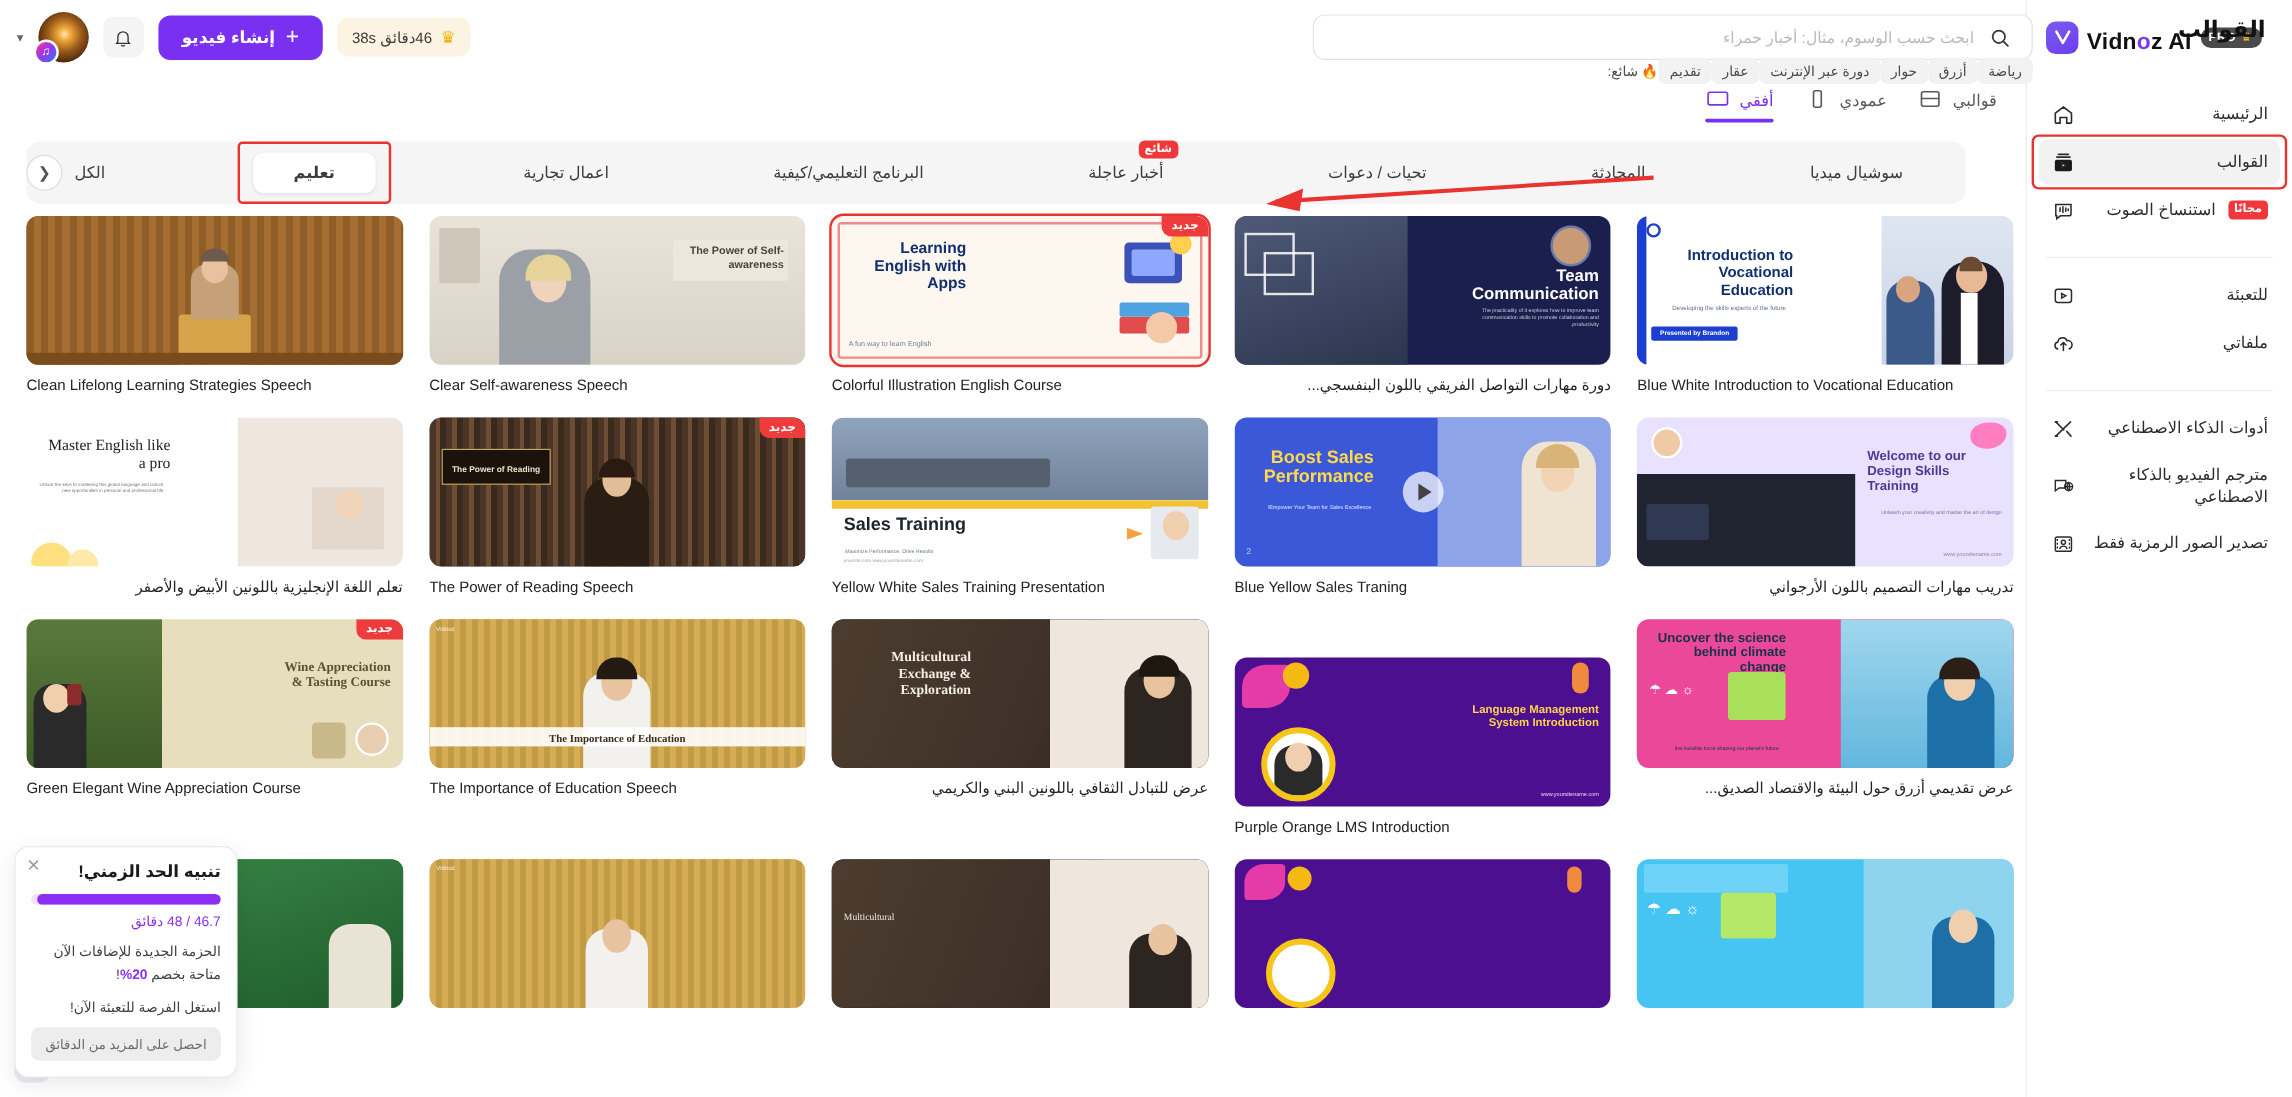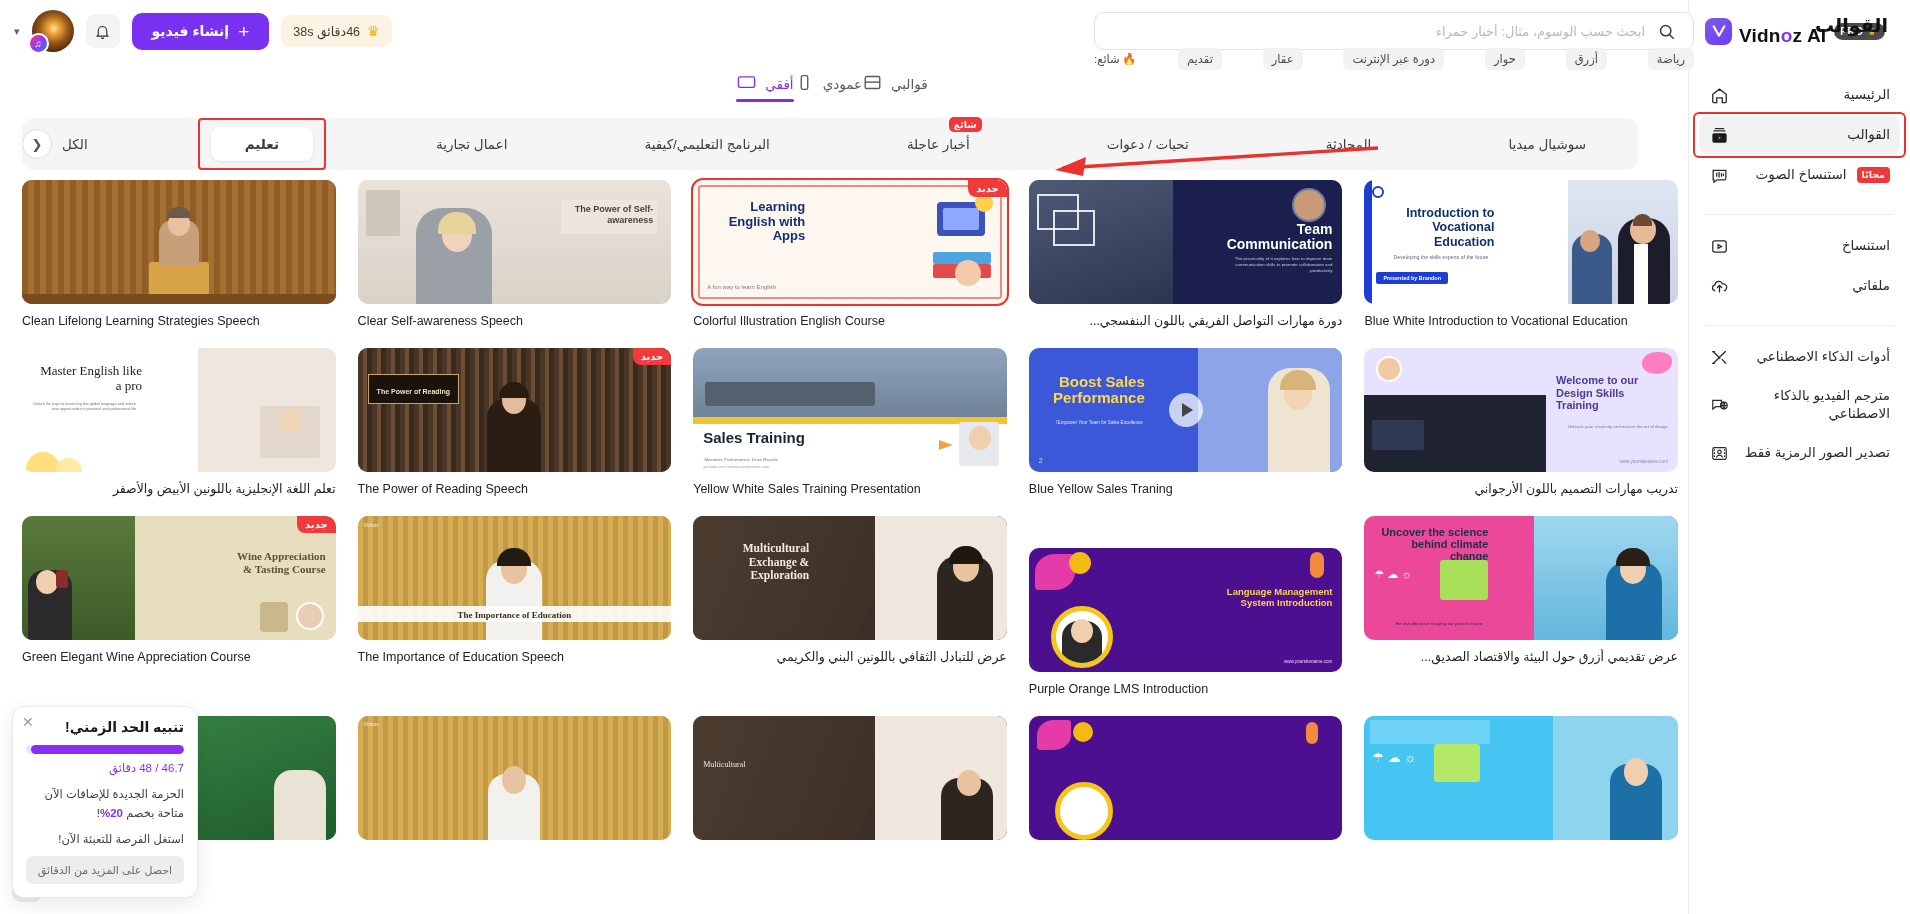--- a/index.html
+++ b/index.html
@@ -82,22 +82,22 @@
   .search-input {
     flex:1; border:0; outline:0; font-size:13px; background:transparent;
     text-align: right; color:#333; font-family:inherit;
   }
   .search-input::placeholder { color:#b9b9bd; }
   .search-btn { width:26px; height:26px; display:flex; align-items:center; justify-content:center; cursor:pointer; color:#3a3a3a;}
   .search-btn svg { width:19px; height:19px; }
 
   .tagrow {
     position:absolute; right: 216px; top: 48px; width: 600px;
-    display:flex; align-items:center; gap:22px; flex-direction: row-reverse;
-    justify-content:space-between;
+    display:flex; align-items:center; gap:0; flex-direction: row-reverse;
+    justify-content:flex-end;
   }
   .tagrow .hot-label {
     display:flex; align-items:center; gap:3px; flex-direction:row-reverse;
     font-size:11.5px; color:#4c4c4c; white-space:nowrap;
   }
   .tag-chip {
     background:#f2f2f3; border-radius:6px; font-size:11.5px; color:#4a4a4a;
     padding: 4px 9px; white-space:nowrap; cursor:pointer;
   }
 
@@ -133,22 +133,22 @@
     position:absolute; left:-4px; bottom:-2px; width:21px; height:21px; border-radius:50%;
     background: linear-gradient(135deg,#ff2d9b 0%, #8b3df0 55%, #2d7bf0 100%);
     border:2px solid #fff; display:flex; align-items:center; justify-content:center;
     color:#fff; font-size:10px;
   }
   .caret { color:#666; font-size:11px; cursor:pointer; }
 
   
   .viewmodes {
     position:absolute; top: 68px; right: 222px; left: 0;
-    display:flex; align-items:center; flex-direction: row-reverse;
-    padding-right: 24px; height: 40px; justify-content:center;
+    display:flex; align-items:center; gap: 26px; flex-direction: row-reverse;
+    padding-right: 24px; height: 40px; justify-content:flex-end;
   }
   .vm {
     display:flex; align-items:center; gap:8px; flex-direction: row-reverse;
     font-size:13.5px; color:#5a5a5a; cursor:pointer; position:relative;
     padding-bottom: 8px;
   }
   .vm svg { width:21px; height:17px; }
   .vm.active { color:#7a30f0; }
   .vm.active::after {
     content:''; position:absolute; bottom:0; right:0; left:0; height:3px;
@@ -322,21 +322,21 @@
       <div class="nav-sep"></div>
 
       <div class="nav-group">
         <div class="nav-item">
           <span class="ic">
             <svg viewBox="0 0 24 24" fill="none" stroke="currentColor" stroke-width="1.6">
                 <rect x="3.5" y="5" width="17" height="14" rx="2.5"></rect>
                 <path d="M10.2 9.6v4.8l4.3-2.4z"></path>
               </svg>
           </span>
-          <span class="label">استنساخ</span>
+          <span class="label">للتعبئة</span>
         </div>
         <div class="nav-item">
           <span class="ic">
             <svg viewBox="0 0 24 24" fill="none" stroke="currentColor" stroke-width="1.6">
                 <path d="M6.6 17.5a3.8 3.8 0 0 1-.4-7.5 5 5 0 0 1 9.6-1.3 3.9 3.9 0 0 1 1.7 8.8"></path>
                 <path d="M12 19V11M9.3 13.3 12 10.6l2.7 2.7" stroke-linecap="round" stroke-linejoin="round"></path>
               </svg>
           </span>
           <span class="label">ملفاتي</span>
         </div>

